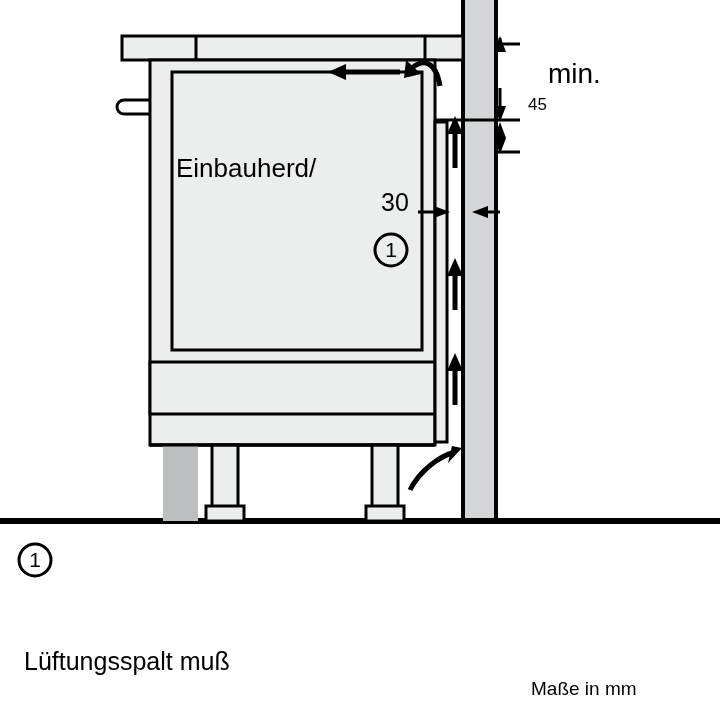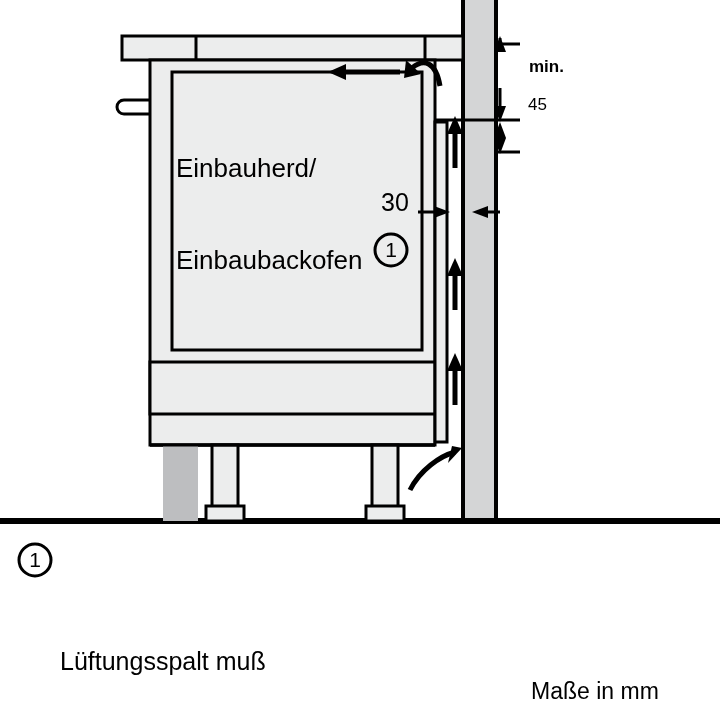--- a/index.html
+++ b/index.html
@@ -33,46 +33,46 @@
     position: absolute;
     white-space: pre;
     font-family: "Liberation Sans", sans-serif;
     color: #000000;
     line-height: 1.18;
   }
   .t-appliance {
     font-size: 26px;
     left: 176px;
     top: 92px;
+    text-align: right;
   }
   .t-appliance span { display: block; }
   .t-min {
-    font-size: 17px;
-    left: 529px;
+    font-size: 28px;
+    left: 548px;
     top: 57px;
-    font-weight: bold;
   }
   .t-45 {
     font-size: 17px;
     left: 528px;
     top: 95px;
   }
   .t-20 {
     font-size: 25px;
     left: 381px;
     top: 188px;
   }
   .t-note {
     font-size: 25px;
     left: 24px;
     top: 588px;
   }
-  .t-note span { display: block; margin-left: 36px; }
+  .t-note span { display: block; }
   .t-units {
-    font-size: 23px;
+    font-size: 19px;
     left: 531px;
     top: 678px;
   }
   .callout-num {
     position: absolute;
     font-size: 21px;
     font-family: "Liberation Sans", sans-serif;
     color: #000000;
     text-align: center;
   }
@@ -173,21 +173,20 @@
       <polygon points="450,212 434,206 434,218" stroke="none" fill="#000000"></polygon>
       <line x1="500" y1="212" x2="482" y2="212"></line>
       <polygon points="472,212 488,206 488,218" stroke="none" fill="#000000"></polygon>
 
       <line x1="435" y1="120" x2="496" y2="120"></line>
     </g>
   </svg>
 
   <div class="txt t-appliance">
     <span>Einbauherd/</span>
-    <span>Einbaubackofen</span>
   </div>
 
   <div class="txt t-min">min.</div>
   <div class="txt t-45">45</div>
   <div class="txt t-20">30</div>
 
   <svg class="diagram" viewBox="0 0 720 713" style="pointer-events:none;">
     <circle cx="391" cy="250" r="16" fill="none" stroke="#000000" stroke-width="3"></circle>
     <circle cx="35" cy="560" r="16" fill="none" stroke="#000000" stroke-width="3"></circle>
   </svg>

